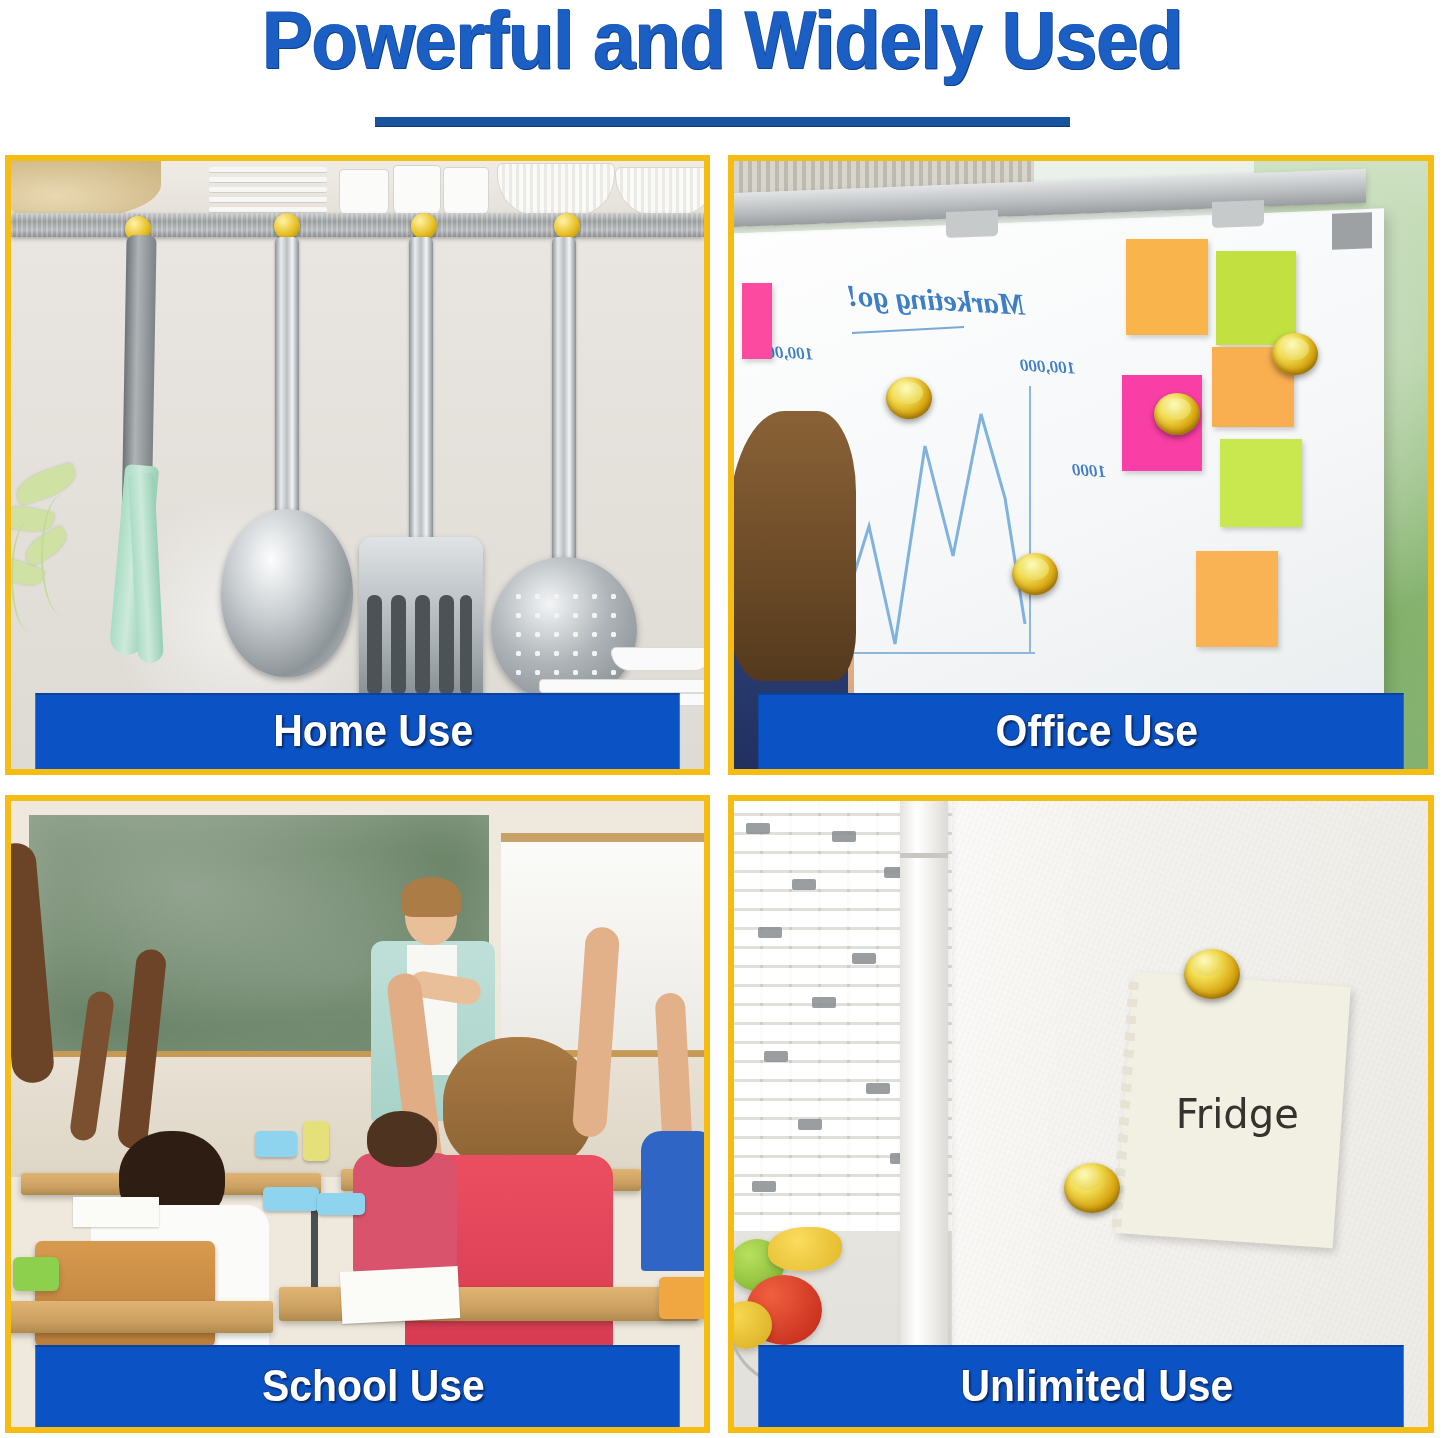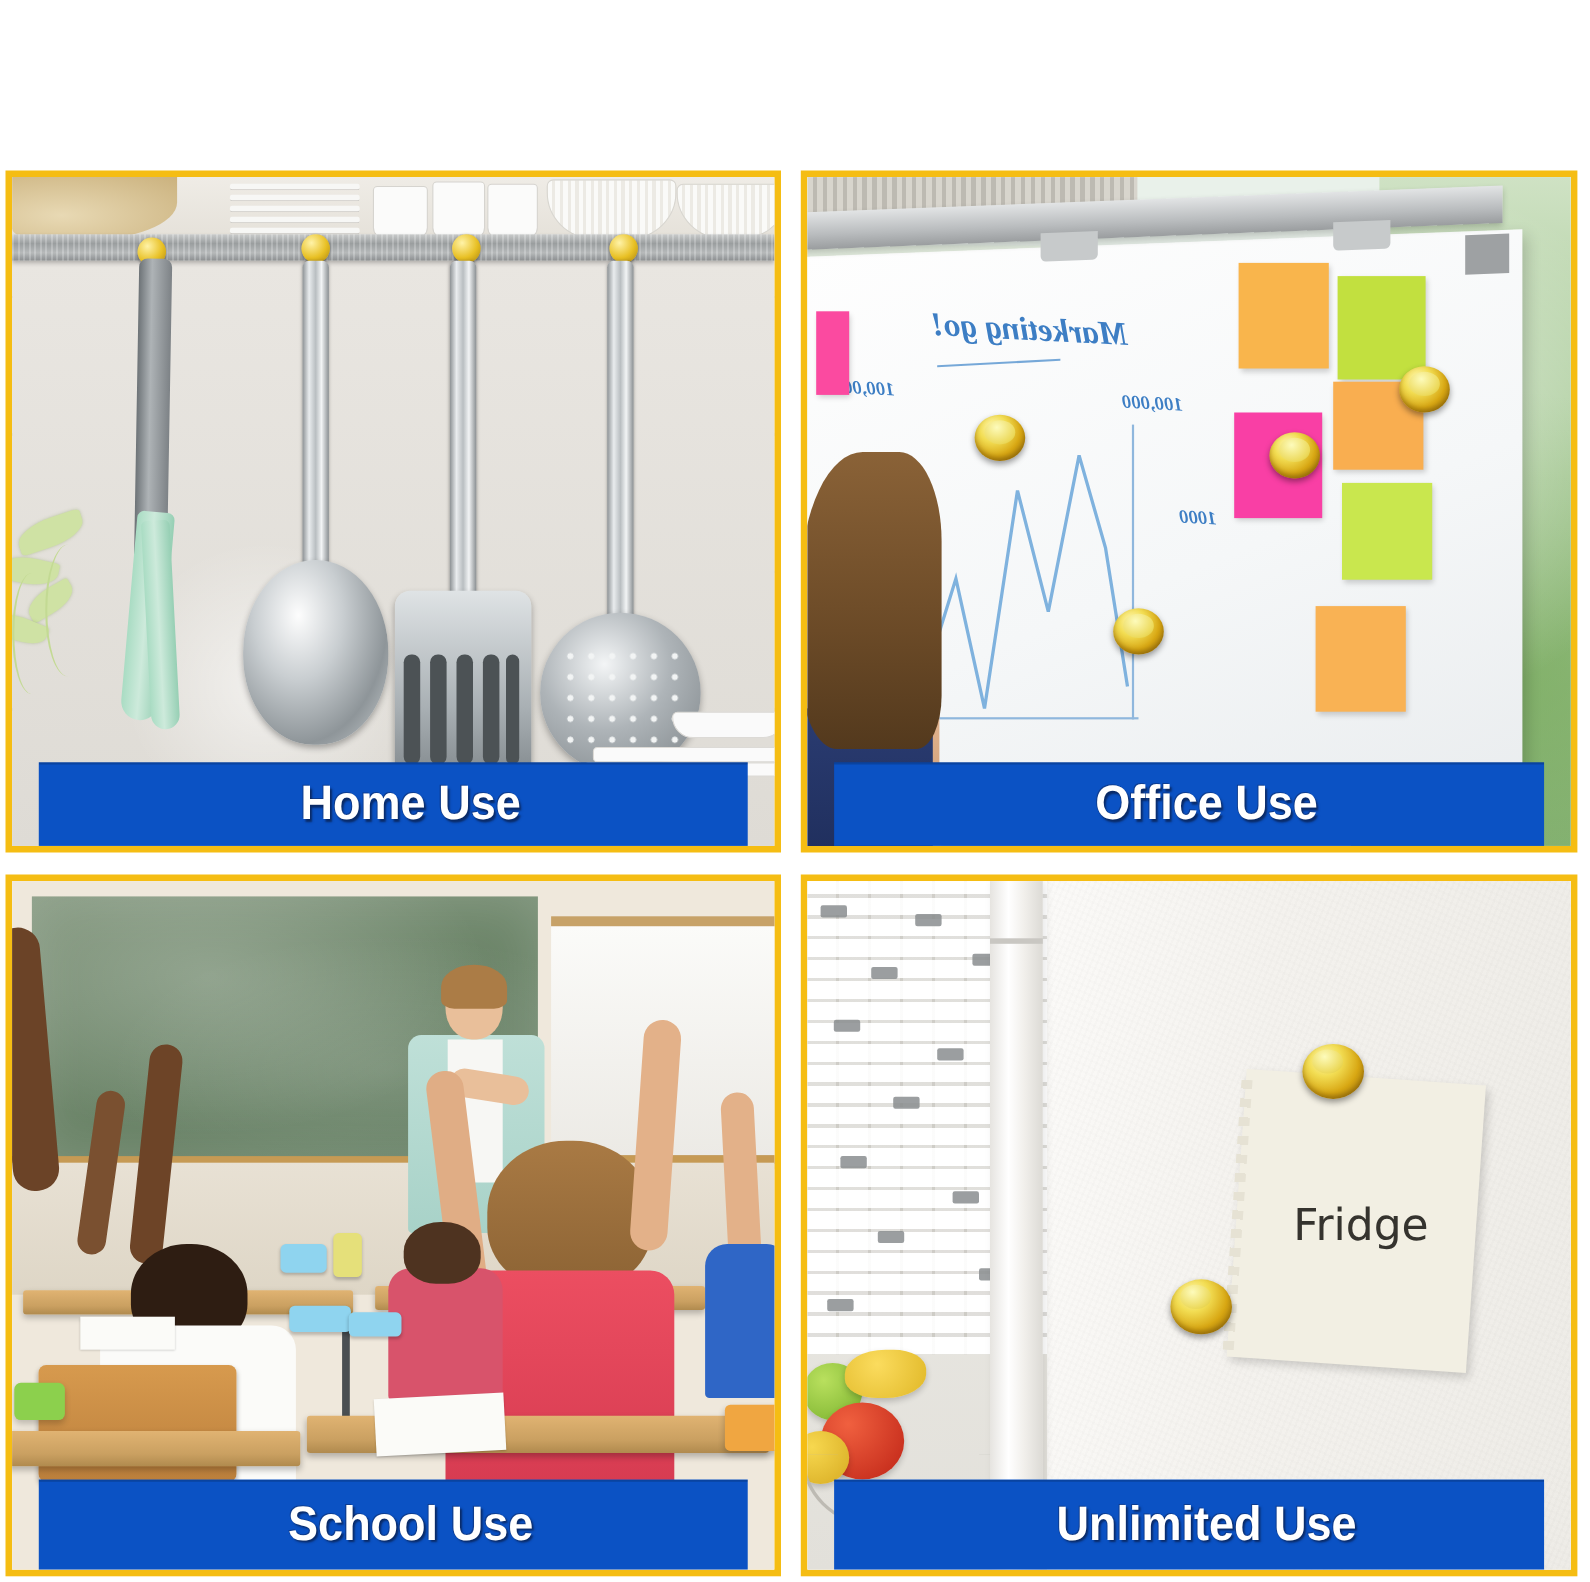--- a/index.html
+++ b/index.html
@@ -218,20 +218,24 @@
   .f-note .tear{position:absolute;left:-4px;top:10px;width:10px;height:94%;
       background:repeating-linear-gradient(180deg,#e6e2d4 0 8px,transparent 8px 17px);}
   .f-note span{position:absolute;left:52px;top:112px;font-size:40px;color:#35332e;
       font-family:"DejaVu Sans", sans-serif;transform:rotate(-4deg);}
 </style>
 </head>
 <body>
 
 <div class="page">
 
+  <div class="header">
+    <div class="title">Powerful and Widely Used</div>
+    <div class="title-rule"></div>
+  </div>
 
   <div class="grid">
 
     <div class="card tl">
       <div class="photo">
         <div class="kitchen">
           <div class="k-tilewall"></div>
           <div class="k-glow"></div>
           <div class="k-topshelf"></div>
           <div class="k-wood"></div>

